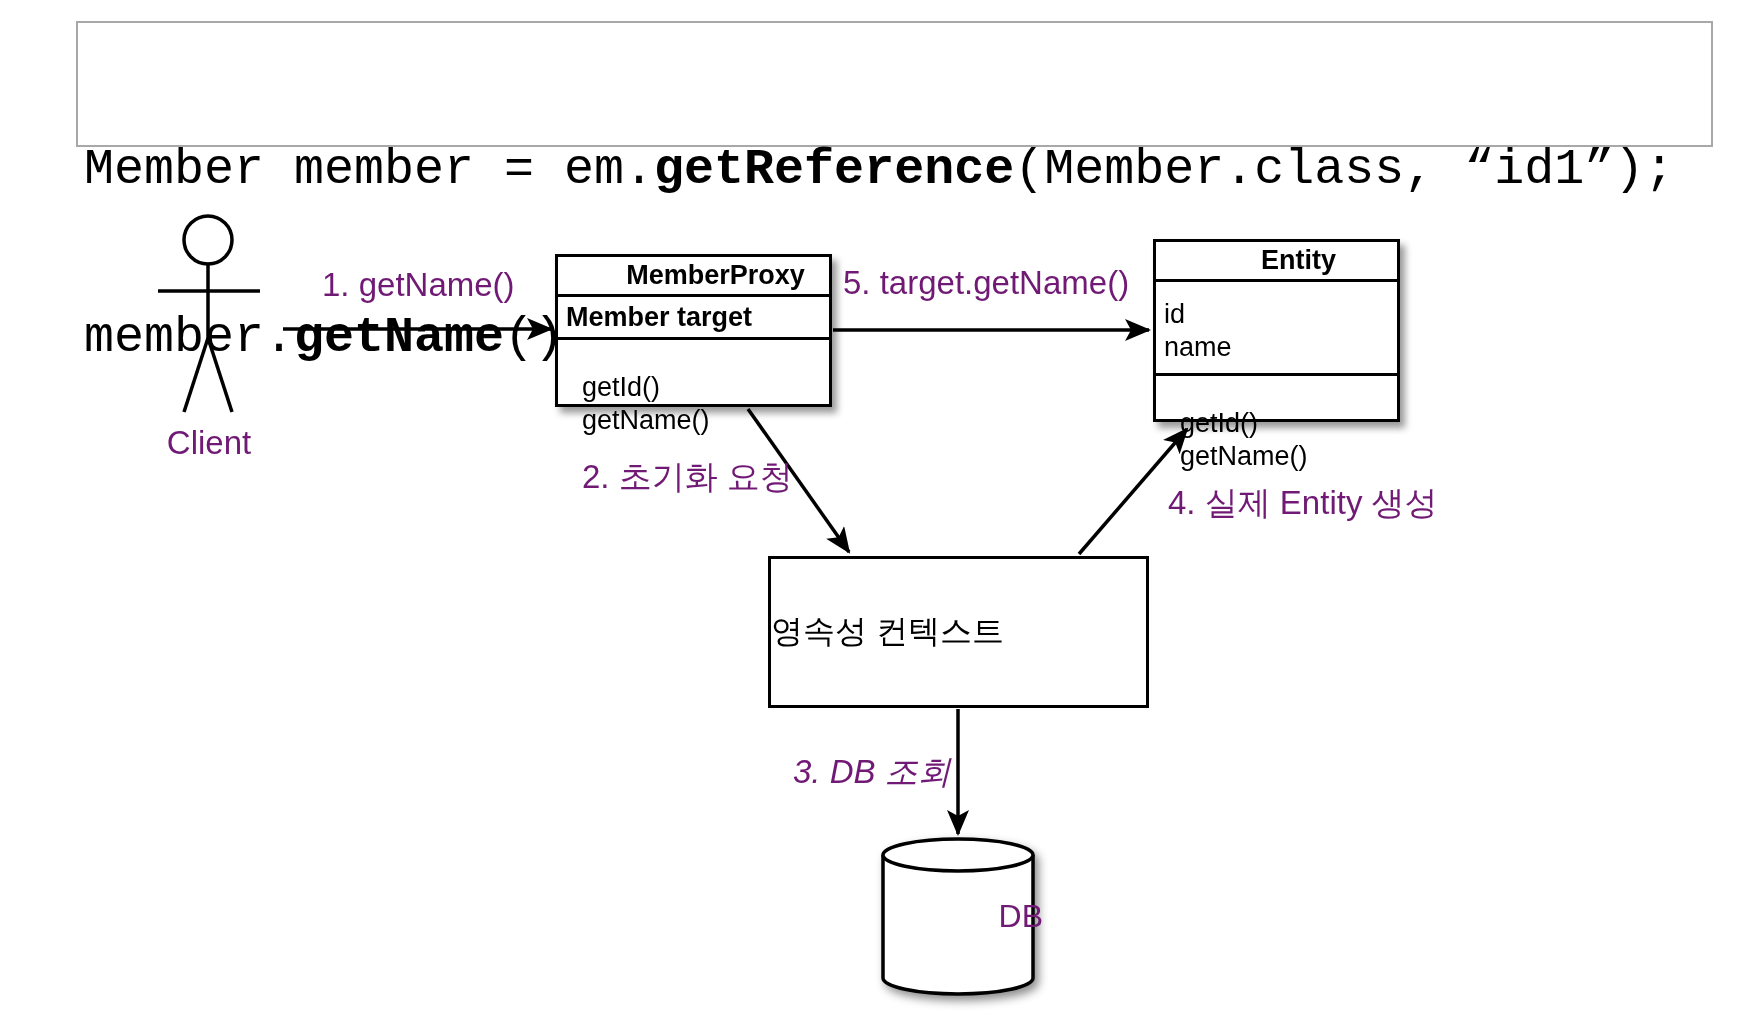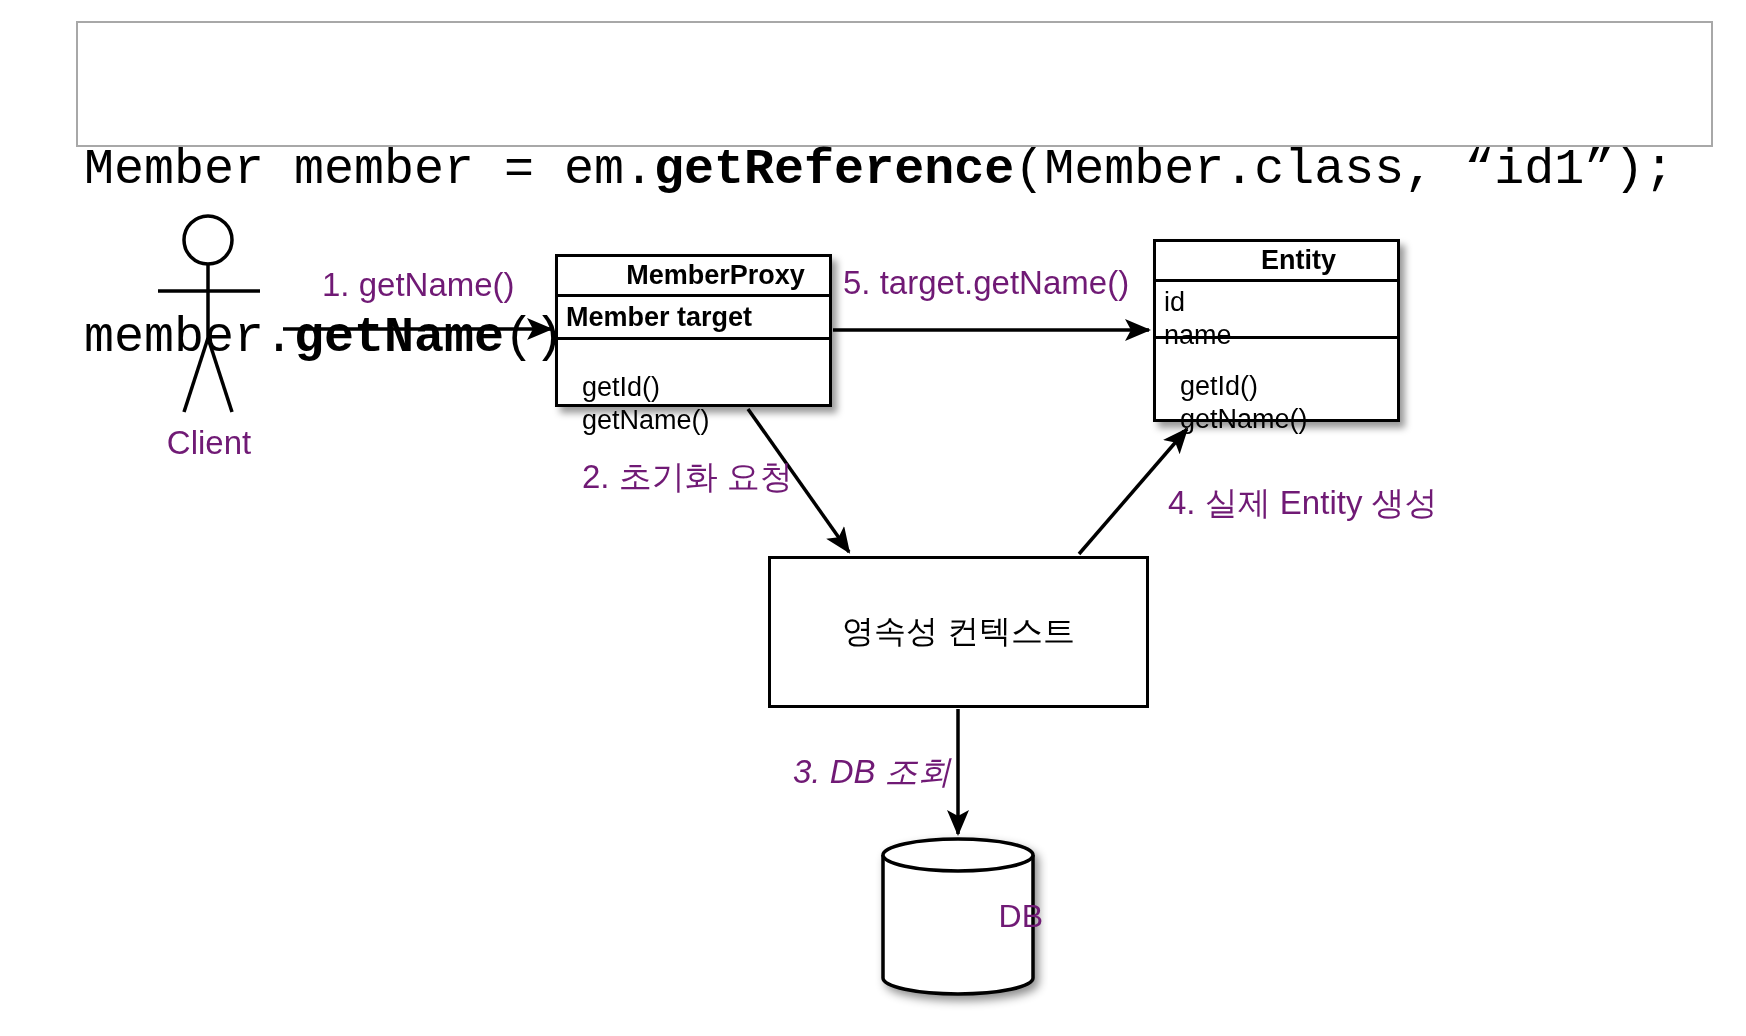--- a/index.html
+++ b/index.html
@@ -62,35 +62,35 @@
     height: 43px; line-height: 40px;
     font-weight: bold;
     border-bottom: 3px solid #000;
     padding-left: 8px;
   }
   #proxy-box .uml-section { padding-top: 3px; line-height: 33px; }
 
   #member-box { left: 1153px; top: 239px; width: 247px; height: 183px; }
   #member-box .uml-title { height: 40px; line-height: 37px; }
   #member-box .uml-attrs {
-    height: 57px;
+    height: 94px;
     border-bottom: 3px solid #000;
-    padding: 4px 0 0 8px;
+    padding: 16px 0 0 8px;
     line-height: 33px;
   }
   #member-box .uml-section { padding-top: 3px; line-height: 33px; }
 
   
   .pc-box {
     position: absolute;
     left: 768px; top: 556px;
     width: 381px; height: 152px;
     border: 3px solid #000;
     background: #ffffff;
-    display: flex; align-items: center; justify-content: center;
+    display: flex; align-items: center; 
     font-size: 32px;
   }
 
   
   #db-cylinder { position: absolute; left: 872px; top: 828px; width: 176px; height: 196px; }
   #db-cylinder .cyl { fill: #ffffff; stroke: #000; stroke-width: 3.5px; }
 
   
   .step-label {
     position: absolute;

